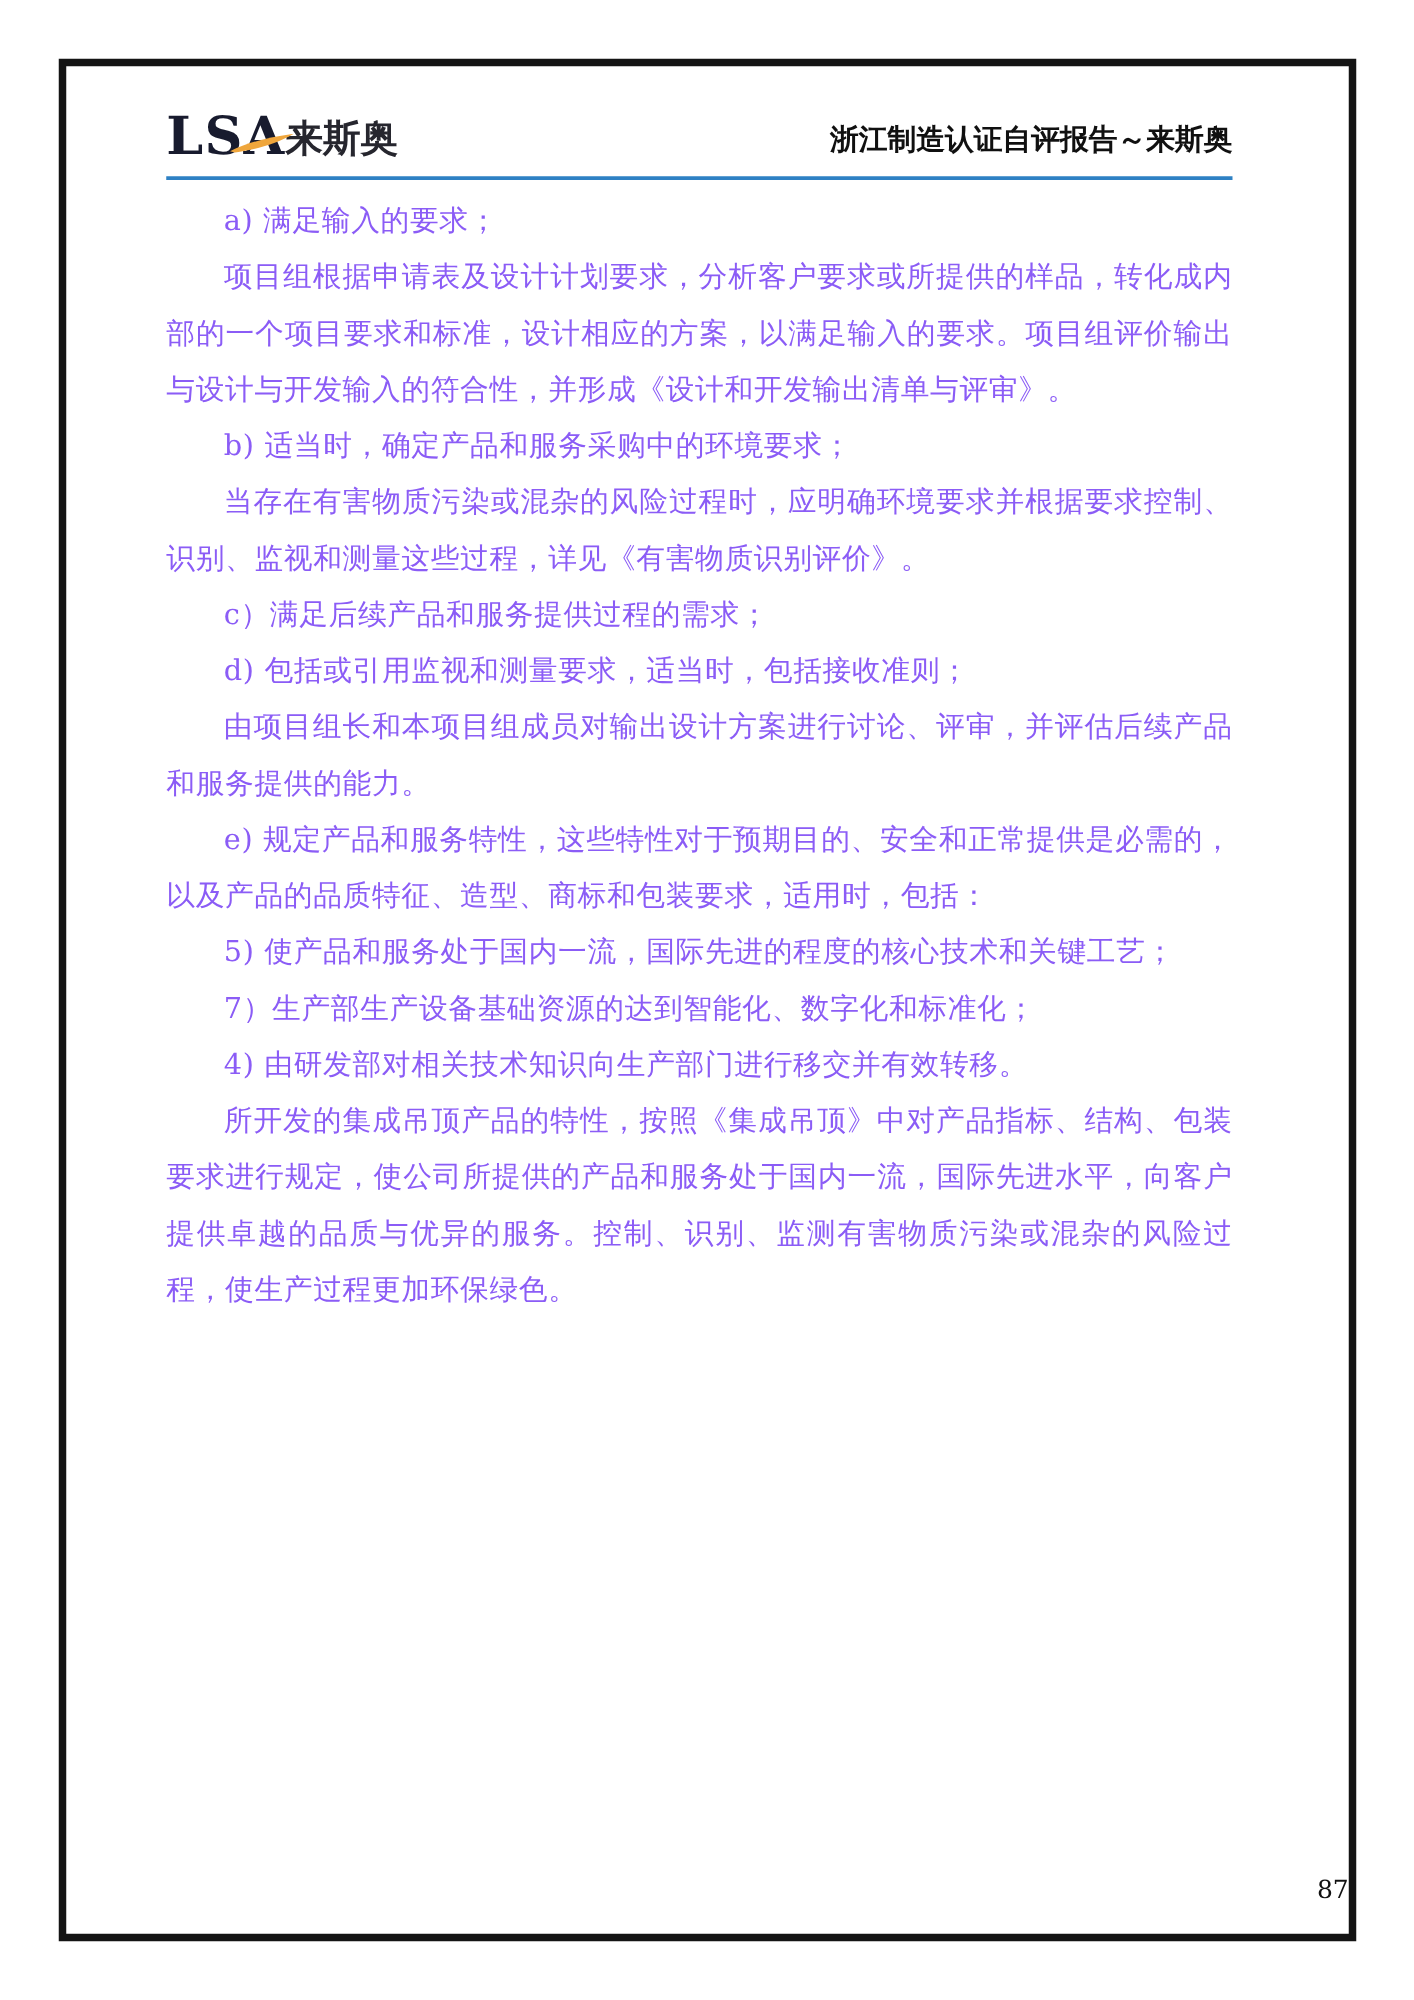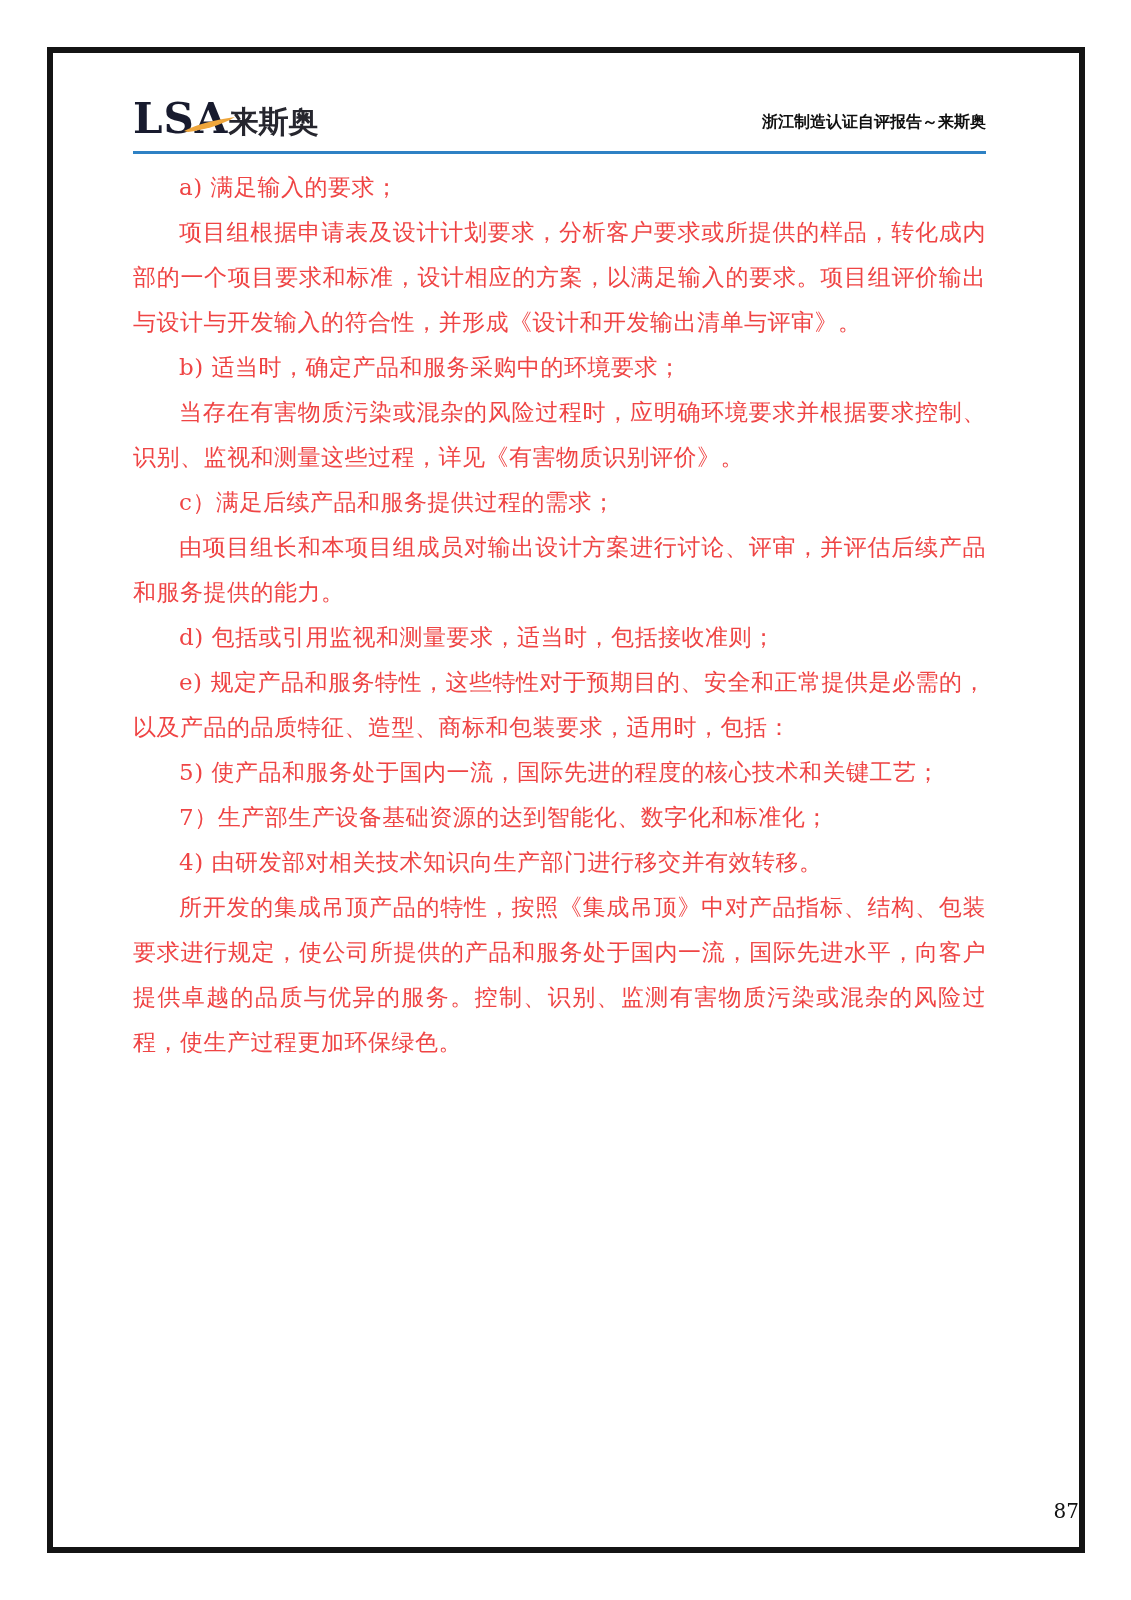--- a/index.html
+++ b/index.html
@@ -17,21 +17,21 @@
     width: 1038px;
     height: 1506px;
     box-sizing: border-box;
     border: 6px solid #141414;
     background: #ffffff;
   }
   .inner {
     box-sizing: border-box;
     width: 100%;
     height: 100%;
-    padding: 30px 93px 0 80px;
+    padding: 20px 93px 0 80px;
     position: relative;
   }
   .header-row {
     display: flex;
     justify-content: space-between;
     align-items: flex-end;
     height: 56px;
   }
   .logo {
     display: flex;
@@ -56,37 +56,37 @@
     pointer-events: none;
   }
   .logo-cn {
     font-size: 30px;
     line-height: 34px;
     font-weight: 700;
     color: #26262e;
     font-family: "DejaVu Serif", "Liberation Serif", serif;
   }
   .header-title {
-    font-size: 16px;
+    font-size: 23px;
     line-height: 30px;
     font-weight: 700;
     color: #101010;
     padding-bottom: 2px;
     font-family: "DejaVu Serif", "Liberation Serif", serif;
   }
   .blue-rule {
     height: 3px;
     background: #2E81C4;
     margin-top: 12px;
   }
   .doc-body {
     margin-top: 11px;
     font-size: 23px;
     line-height: 45px;
-    color: #ef4444;
+    color: #8b5cf6;
     text-align: justify;
     letter-spacing: 0.5px;
   }
   .doc-body p {
     margin: 0;
     text-indent: 2em;
   }
   .footer {
     position: absolute;
     left: 0;
@@ -117,22 +117,22 @@
     </div>
 
     <div class="blue-rule"></div>
 
     <div class="doc-body">
       <p>a) 满足输入的要求；</p>
       <p>项目组根据申请表及设计计划要求，分析客户要求或所提供的样品，转化成内部的一个项目要求和标准，设计相应的方案，以满足输入的要求。项目组评价输出与设计与开发输入的符合性，并形成《设计和开发输出清单与评审》。</p>
       <p>b) 适当时，确定产品和服务采购中的环境要求；</p>
       <p>当存在有害物质污染或混杂的风险过程时，应明确环境要求并根据要求控制、识别、监视和测量这些过程，详见《有害物质识别评价》。</p>
       <p>c）满足后续产品和服务提供过程的需求；</p>
+      <p>d) 包括或引用监视和测量要求，适当时，包括接收准则；</p>
       <p>由项目组长和本项目组成员对输出设计方案进行讨论、评审，并评估后续产品和服务提供的能力。</p>
-      <p>d) 包括或引用监视和测量要求，适当时，包括接收准则；</p>
       <p>e) 规定产品和服务特性，这些特性对于预期目的、安全和正常提供是必需的，以及产品的品质特征、造型、商标和包装要求，适用时，包括：</p>
       <p>5) 使产品和服务处于国内一流，国际先进的程度的核心技术和关键工艺；</p>
       <p>7）生产部生产设备基础资源的达到智能化、数字化和标准化；</p>
       <p>4) 由研发部对相关技术知识向生产部门进行移交并有效转移。</p>
       <p>所开发的集成吊顶产品的特性，按照《集成吊顶》中对产品指标、结构、包装要求进行规定，使公司所提供的产品和服务处于国内一流，国际先进水平，向客户提供卓越的品质与优异的服务。控制、识别、监测有害物质污染或混杂的风险过程，使生产过程更加环保绿色。</p>
     </div>
 
     <div class="footer">87</div>
 
   </div>

